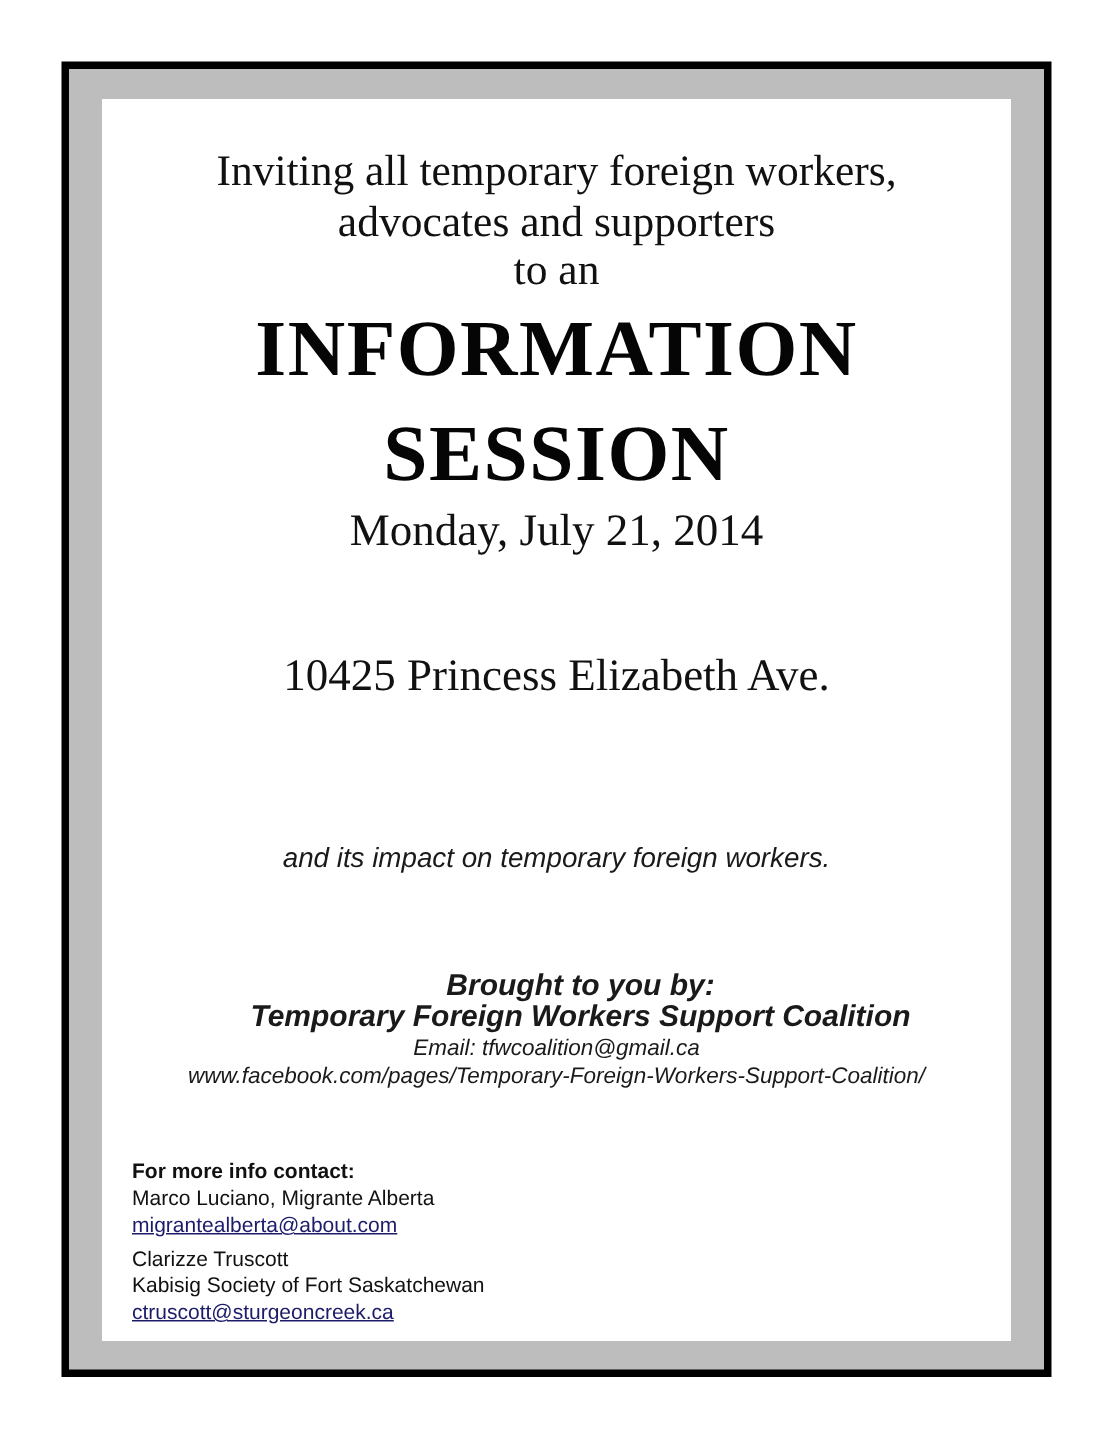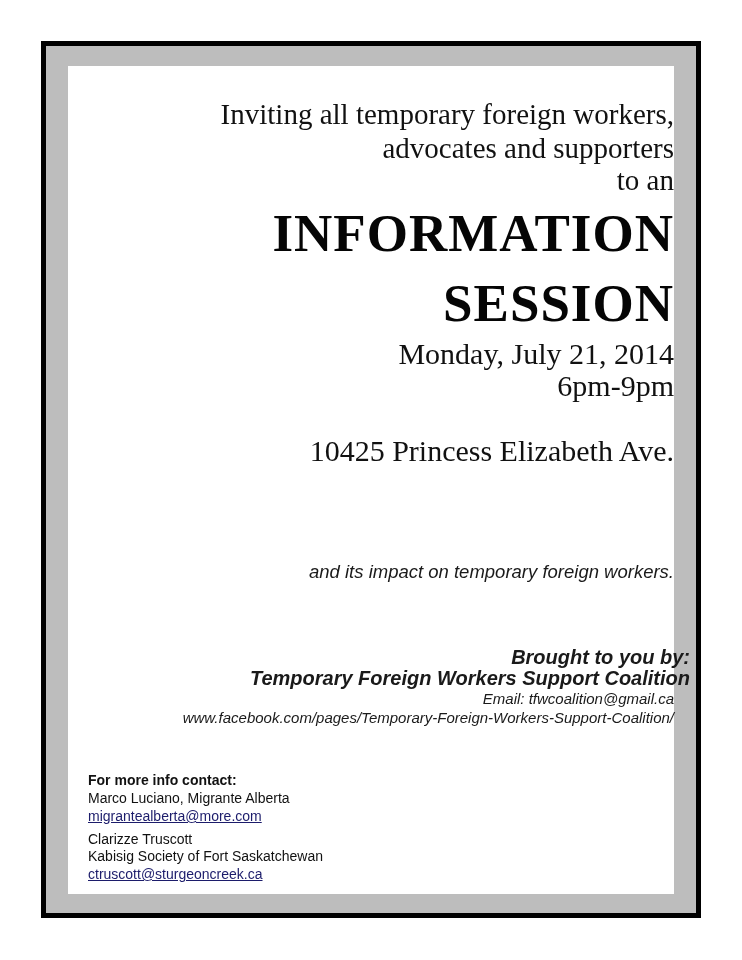--- a/index.html
+++ b/index.html
@@ -13,21 +13,21 @@
   }
   .frame-gray {
     position: absolute; left: 46px; top: 46px; width: 650px; height: 867px;
     background: #bdbdbd;
   }
   .page {
     position: absolute; left: 68px; top: 66px; width: 606px; height: 828px;
     background: #ffffff;
   }
   .line {
-    position: absolute; left: 0; width: 606px; text-align: right; white-space: nowrap;
+    position: absolute; left: 0; width: 606px; text-align: center; white-space: nowrap;
   }
   .intro {
     font-family: "Liberation Serif", serif; font-size: 29px; line-height: 32px; color: #111;
   }
   .headline {
     font-family: Liberation Serif, serif; font-weight: bold; font-size: 53px; line-height: 70px; color: #050505;
     letter-spacing: 1px;
   }
   .details {
     font-family: "Liberation Serif", serif; font-size: 30px; line-height: 32px; color: #111;
@@ -55,30 +55,29 @@
 <div class="page">
 
   <div class="line intro" style="top:32px">Inviting all temporary foreign workers,</div>
   <div class="line intro" style="top:66px">advocates and supporters</div>
   <div class="line intro" style="top:98px">to an</div>
 
   <div class="line headline" style="top:132px">INFORMATION</div>
   <div class="line headline" style="top:202px">SESSION</div>
 
   <div class="line details" style="top:272px">Monday, July 21, 2014</div>
-  <div class="line details" style="top:304px">6pm-9pm</div>
   <div class="line details" style="top:369px">10425 Princess Elizabeth Ave.</div>
 
   <div class="line blurb" style="top:491px">and its impact on temporary foreign workers.</div>
 
   <div class="line credit b" style="top:581px">Brought to you by:</div>
   <div class="line credit b" style="top:602px">Temporary Foreign Workers Support Coalition</div>
   <div class="line credit" style="top:623px">Email: tfwcoalition@gmail.ca</div>
   <div class="line credit" style="top:642px">www.facebook.com/pages/Temporary-Foreign-Workers-Support-Coalition/</div>
 
   <div class="contact b" style="top:705px">For more info contact:</div>
   <div class="contact" style="top:723px">Marco Luciano, Migrante Alberta</div>
-  <div class="contact" style="top:741px"><a>migrantealberta@more.com</a></div>
+  <div class="contact" style="top:741px"><a>migrantealberta@about.com</a></div>
   <div class="contact" style="top:764px">Clarizze Truscott</div>
   <div class="contact" style="top:781px">Kabisig Society of Fort Saskatchewan</div>
   <div class="contact" style="top:799px"><a>ctruscott@sturgeoncreek.ca</a></div>
 
 </div>
 
 </body></html>

